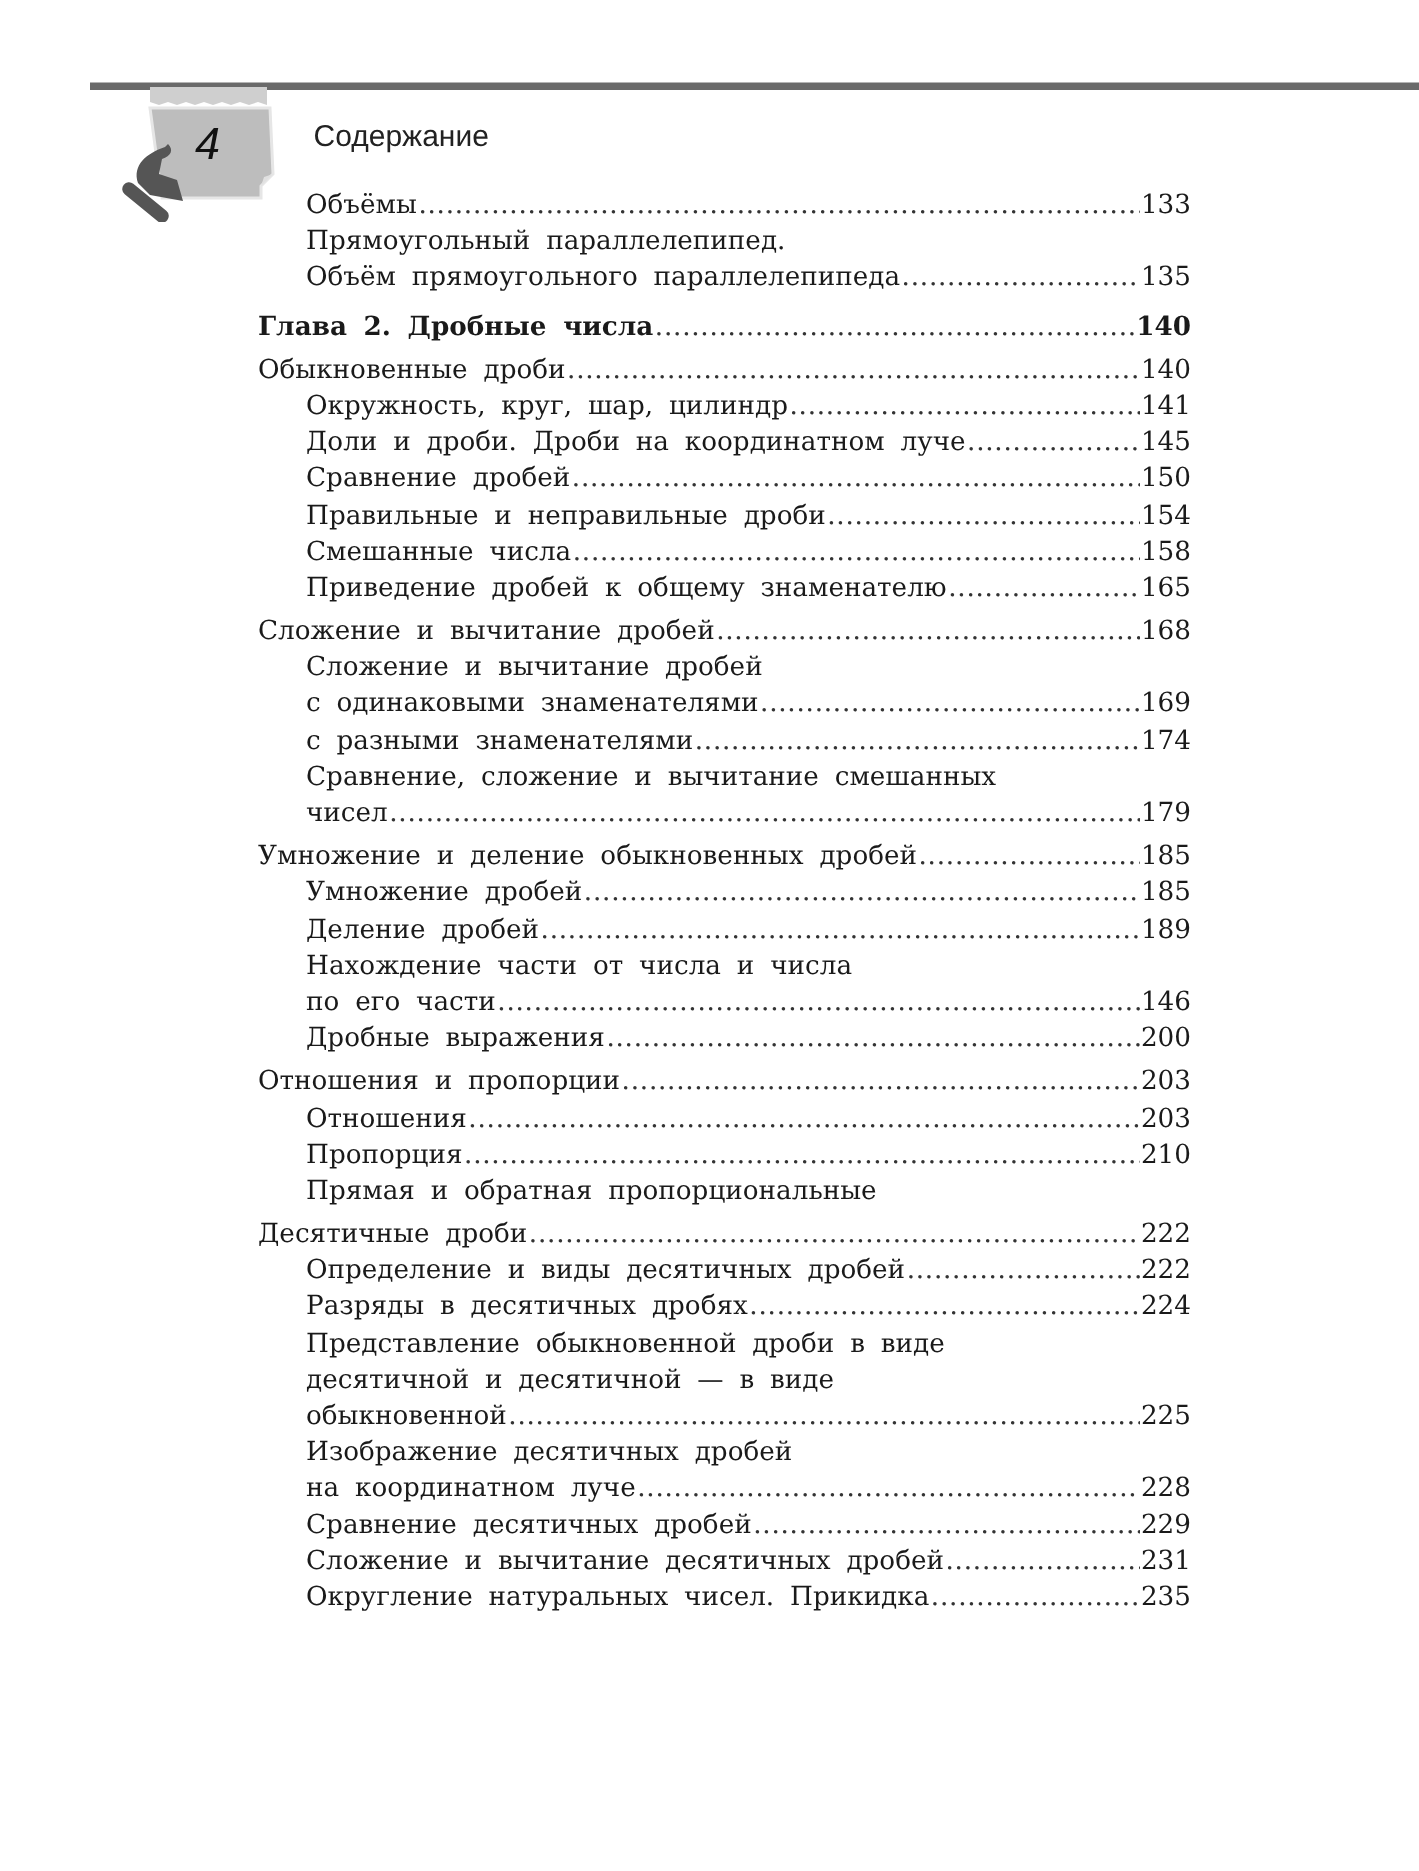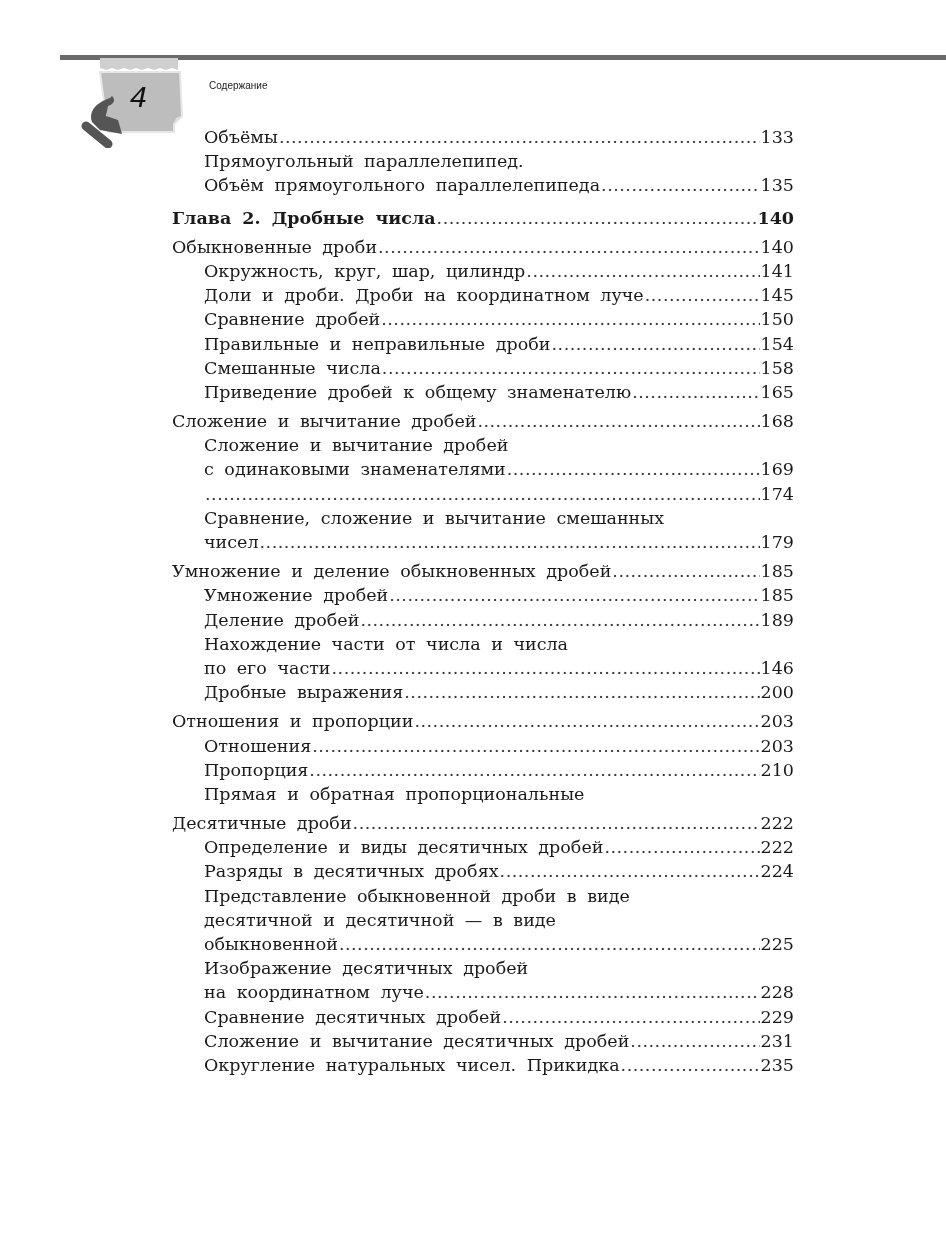--- a/index.html
+++ b/index.html
@@ -1,19 +1,19 @@
 <!DOCTYPE html>
 <html><head>
 <meta charset="utf-8">
 <style>
   html, body { margin: 0; padding: 0; background: #ffffff; }
   body { width: 946px; height: 1247px; position: relative; overflow: hidden; font-family: "DejaVu Serif", serif; color: #1a1a1a; }
   .top-rule { position: absolute; left: 60px; right: 0; top: 55px; height: 5px; background: #6a6a6a; }
   .badge { position: absolute; left: 78px; top: 58px; width: 120px; height: 90px; }
-  .running-head { position: absolute; left: 209px; top: 80px; font-family: "Liberation Sans", sans-serif; font-size: 10px; color: #222; }
+  .running-head { position: absolute; left: 209px; top: 80px; font-family: "Liberation Sans", sans-serif; font-size: 20px; color: #222; }
   .toc { position: absolute; left: 172px; top: 125px; width: 622px; }
   .row { display: flex; align-items: baseline; height: 24.2px; font-size: 17.5px; line-height: 24.2px; white-space: nowrap; word-spacing: 5px; }
   .row.l2 { padding-left: 32px; }
   .row .t { flex: 0 0 auto; }
   .row .dots { flex: 1 1 auto; overflow: hidden; margin: 0 1px; letter-spacing: 0.5px; color: #333; word-spacing: 0; }
   .row .dots::after { content: "......................................................................................................................................................................................................"; }
   .row .p { flex: 0 0 auto; }
   .row.chapter { font-weight: bold; font-size: 17.5px; justify-content: center; }
   .row.chapter .dots { font-weight: normal; }
   .gap { height: 8px; }
@@ -101,20 +101,21 @@
     </div>
     <div class="row l2">
       <span class="t">Сложение и вычитание дробей</span>
     </div>
     <div class="row l2">
       <span class="t">с одинаковыми знаменателями</span>
       <span class="dots"></span>
       <span class="p">169</span>
     </div>
     <div class="row l2">
+      <span class="t">с разными знаменателями</span>
       <span class="dots"></span>
       <span class="p">174</span>
     </div>
     <div class="row l2">
       <span class="t">Сравнение, сложение и вычитание смешанных</span>
     </div>
     <div class="row l2">
       <span class="t">чисел</span>
       <span class="dots"></span>
       <span class="p">179</span>

